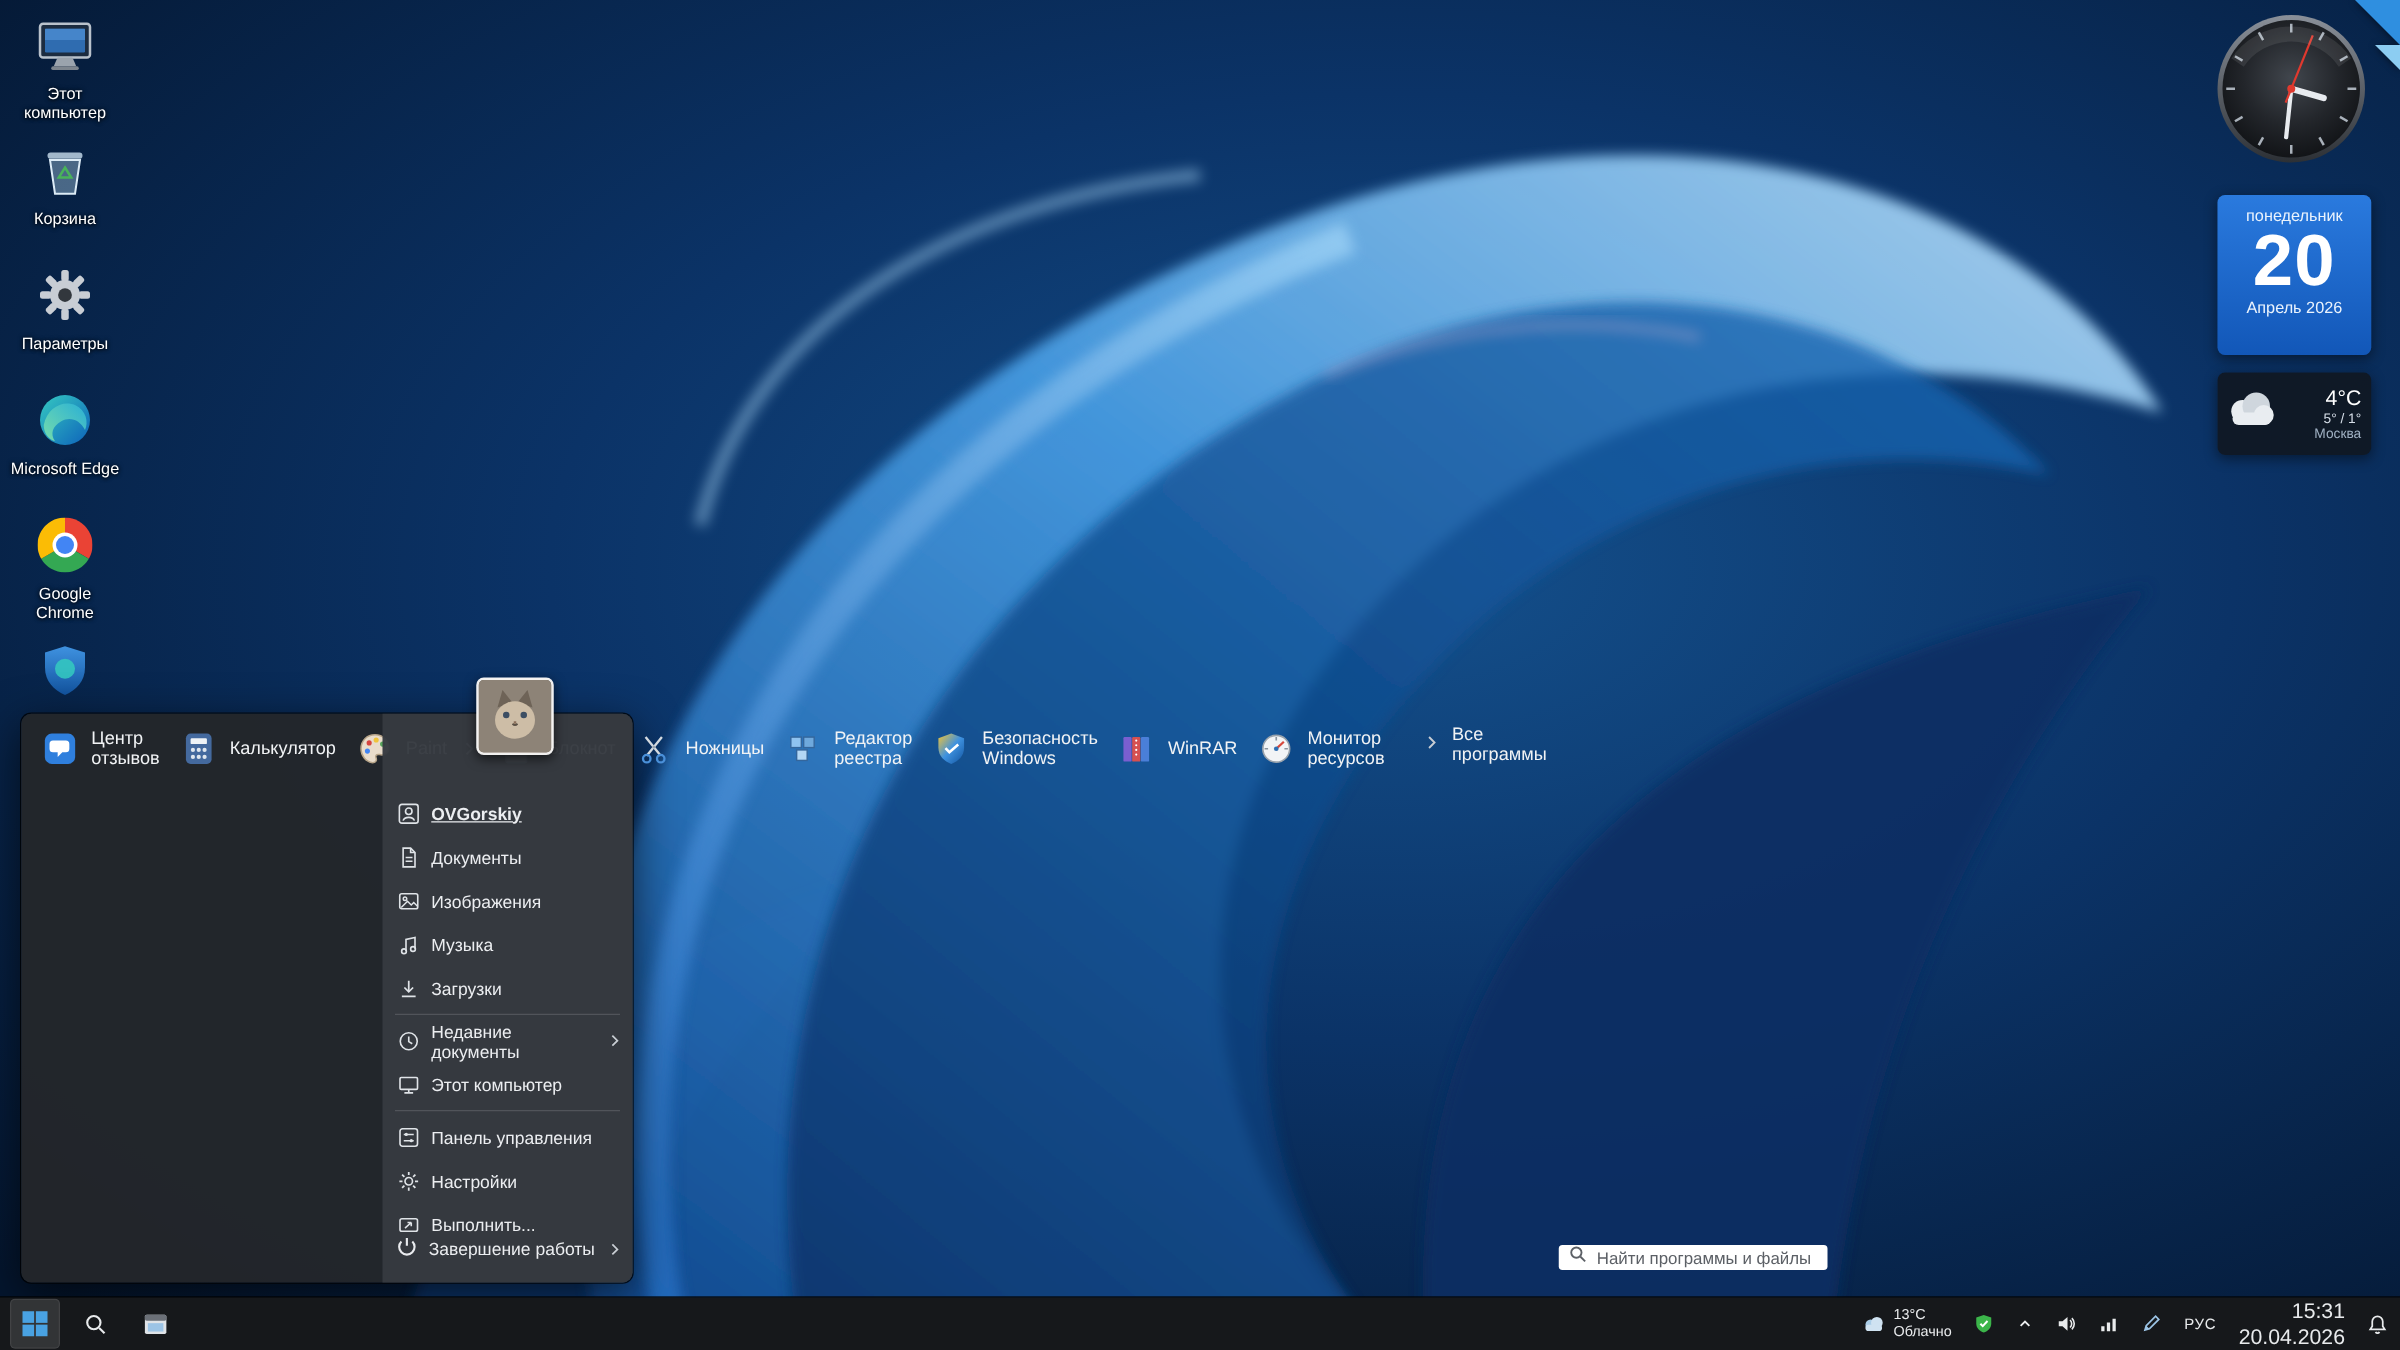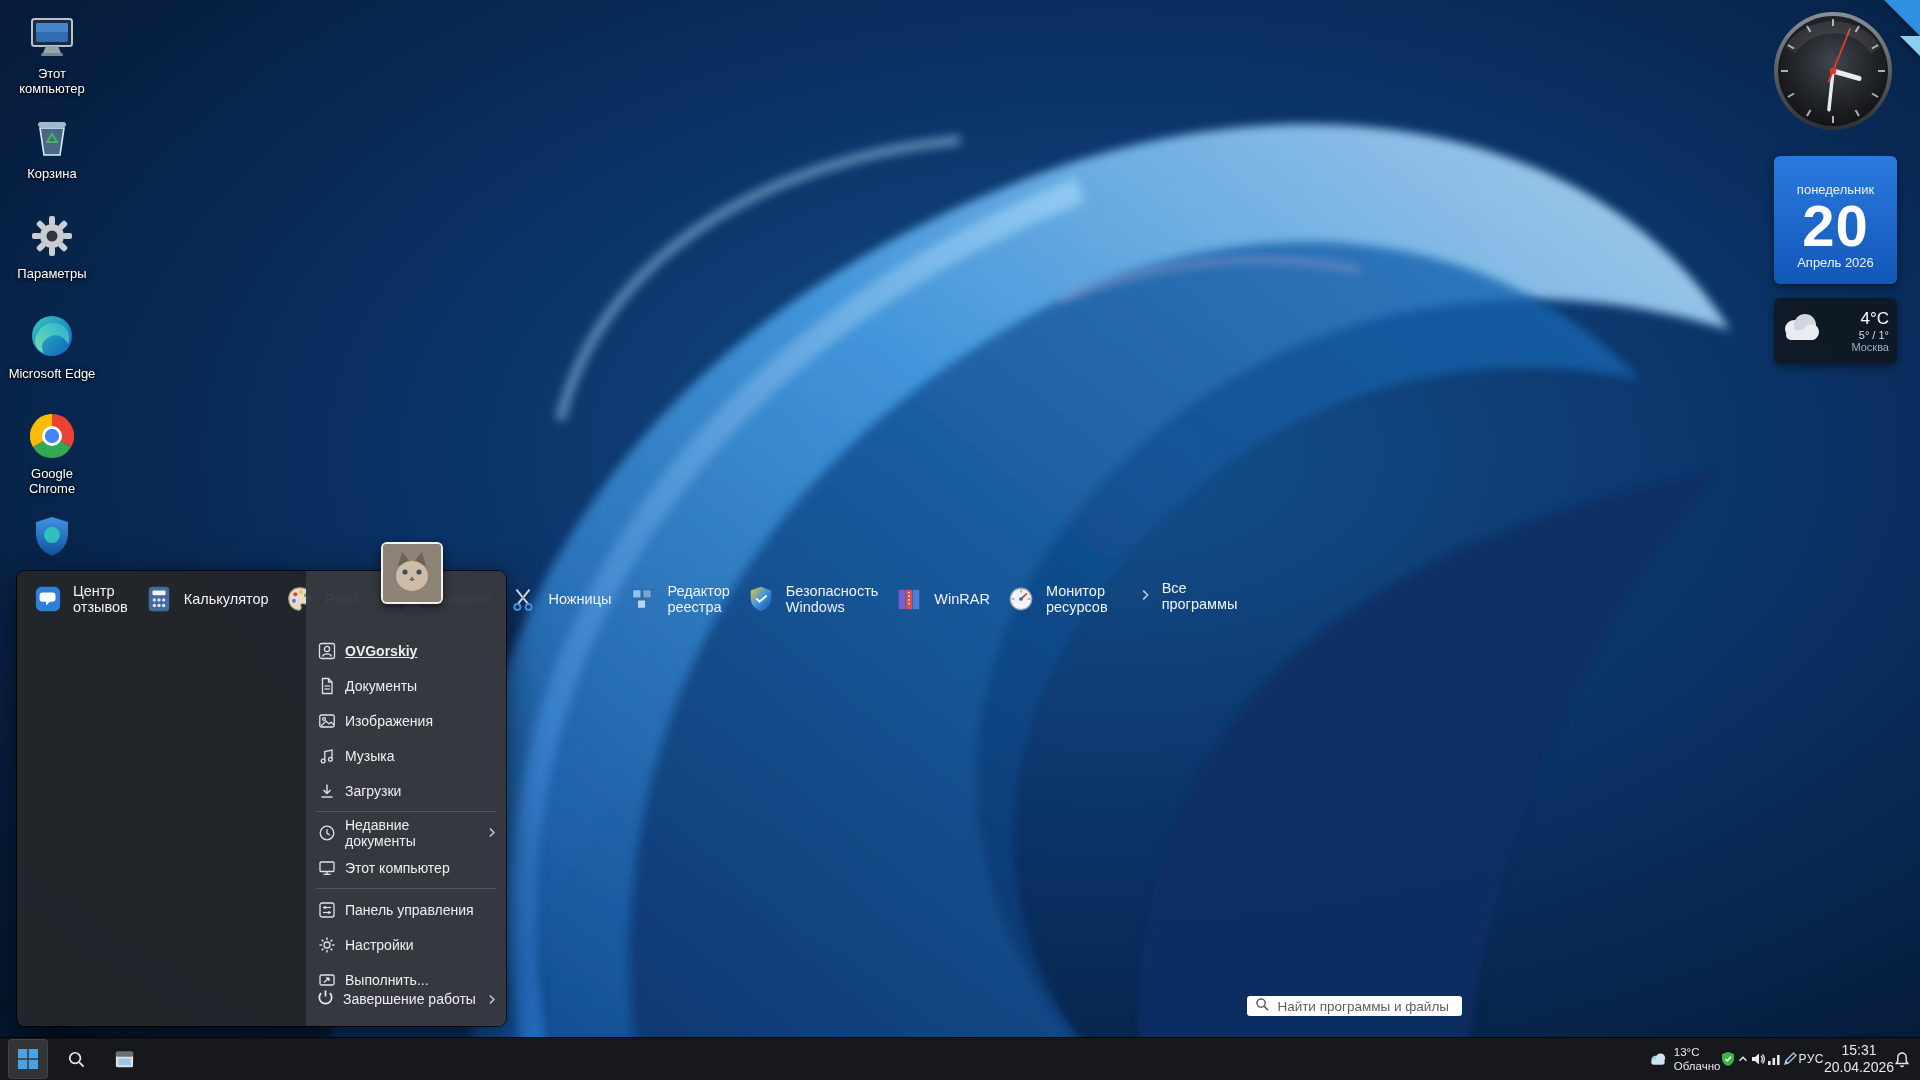--- a/index.html
+++ b/index.html
@@ -12,21 +12,21 @@
   .desktop-icons { position:absolute; left:6px; top:8px; width:92px; display:flex; flex-direction:column; }
   .dicon { width:92px; height:100px; display:flex; flex-direction:column; align-items:center; gap:5px; padding-top:6px; border-radius:4px; }
   .dlabel { font-size:13px; color:#fff; text-align:center; line-height:1.15;
             text-shadow:0 1px 3px rgba(0,0,0,.95), 0 0 4px rgba(0,0,0,.6); max-width:88px; }
 
   
   .clock-gadget { position:absolute; left:1772px; top:10px; width:122px; height:122px; }
   .calendar-gadget { position:absolute; left:1774px; top:156px; width:123px; height:128px;
       border-radius:6px; background:linear-gradient(180deg,#2a7ade,#1257b8);
       color:#fff; text-align:center; box-shadow:0 3px 10px rgba(0,0,0,.45); }
-  .cal-weekday { font-size:13px; padding-top:26px; color:#eaf3fd; }
+  .cal-weekday { font-size:13px; padding-top:9px; color:#eaf3fd; }
   .cal-day { font-size:58px; font-weight:bold; line-height:1.0; letter-spacing:1px; }
   .cal-month { font-size:13px; color:#eaf3fd; }
   .weather-gadget { position:absolute; left:1774px; top:298px; width:123px; height:66px;
       border-radius:6px; background:rgba(16,21,28,.85); color:#fff; display:flex; align-items:center;
       padding:4px 8px 4px 4px; box-shadow:0 3px 10px rgba(0,0,0,.45); }
   .weather-right { margin-left:auto; text-align:right; }
   .w-temp { font-size:17px; font-weight:normal; }
   .w-range { font-size:11px; color:#d6dee8; }
   .w-city { font-size:11px; color:#9fb0c2; }
   .corner-handle { position:absolute; top:0; right:0; width:0; height:0;
@@ -61,26 +61,26 @@
   .avatar { position:absolute; left:364px; top:-29px; width:62px; height:62px; border-radius:6px;
       border:2px solid rgba(255,255,255,.9); box-shadow:0 3px 9px rgba(0,0,0,.6); overflow:hidden;
       background:radial-gradient(circle at 50% 62%, #cbb49b, #9d8b77 55%, #5d564e 100%); }
 
   
   .taskbar { position:absolute; left:0; right:0; bottom:0; height:42px; background:#16181b;
       display:flex; align-items:center; z-index:30; box-shadow:0 -1px 0 rgba(0,0,0,.8); }
   .tb-left { display:flex; align-items:center; gap:8px; margin-left:8px; }
   .tb-btn { width:40px; height:40px; border-radius:4px; display:flex; align-items:center; justify-content:center; }
   .tb-btn.active { background:rgba(255,255,255,.12); box-shadow:inset 0 0 0 1px rgba(255,255,255,.08); }
-  .tray { margin-left:auto; display:flex; align-items:center; gap:0; margin-right:10px; color:#e8eaec; }
+  .tray { margin-left:auto; display:flex; align-items:center; gap:18px; margin-right:10px; color:#e8eaec; }
   .tray-weather { display:flex; align-items:center; gap:6px; }
   .tw-text { font-size:11.5px; line-height:1.25; }
   .tray-ico { display:flex; }
   .tray-lang { font-size:12px; letter-spacing:.5px; }
-  .tray-clock { font-size:14px; line-height:1.25; text-align:center; }
+  .tray-clock { font-size:17px; line-height:1.25; text-align:right; }
 </style>
 </head>
 <body>
 
 <div class="screen">
 
   <svg class="wallpaper" width="1920" height="1080" viewBox="0 0 1920 1080" preserveAspectRatio="none">
     <defs>
       <radialGradient id="bg" cx="58%" cy="42%" r="78%">
         <stop offset="0" stop-color="#14508c"></stop>

